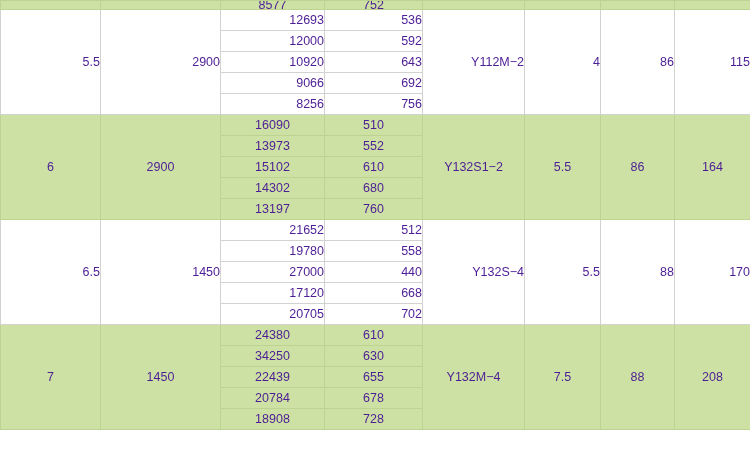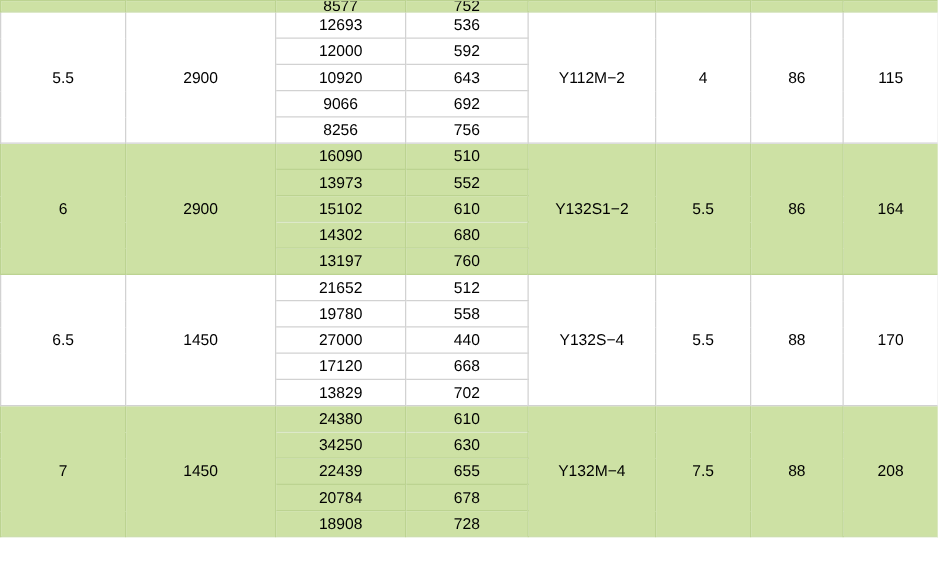--- a/index.html
+++ b/index.html
@@ -11,21 +11,21 @@
     width: 750px;
     height: 449px;
     font-family: "Liberation Sans", sans-serif;
     overflow: hidden;
   }
   .spec-table {
     border-collapse: collapse;
     width: 750px;
     table-layout: fixed;
     font-size: 12.5px;
-    color: #000000;
+    color: #4c1d95;
   }
   .spec-table td {
     border: 1px solid #cfcfcf;
     text-align: center;
     vertical-align: middle;
     height: 20px;
     padding: 0;
     line-height: 20px;
     white-space: nowrap;
     overflow: hidden;
@@ -40,20 +40,21 @@
   col.c6 { width: 74px; }
   col.c7 { width: 76px; }
 
   tr.band-green td {
     background: #cde1a4;
     border-color: #bcd391;
   }
   tr.band-white td {
     background: #ffffff;
     border-color: #d2d2d2;
+    text-align: right;
   }
   
   tr.clipped td {
     height: 8px;
     line-height: 8px;
   }
   .bottom-fill {
     height: 32px;
     background: #ffffff;
   }
@@ -155,21 +156,21 @@
     </tr>
     <tr class="band-white">
       <td>27000</td>
       <td>440</td>
     </tr>
     <tr class="band-white">
       <td>17120</td>
       <td>668</td>
     </tr>
     <tr class="band-white">
-      <td>13829</td>
+      <td>20705</td>
       <td>702</td>
     </tr>
 
     <tr class="band-green">
       <td rowspan="5">7</td>
       <td rowspan="5">1450</td>
       <td>24380</td>
       <td>610</td>
       <td rowspan="5">Y132M−4</td>
       <td rowspan="5">7.5</td>

